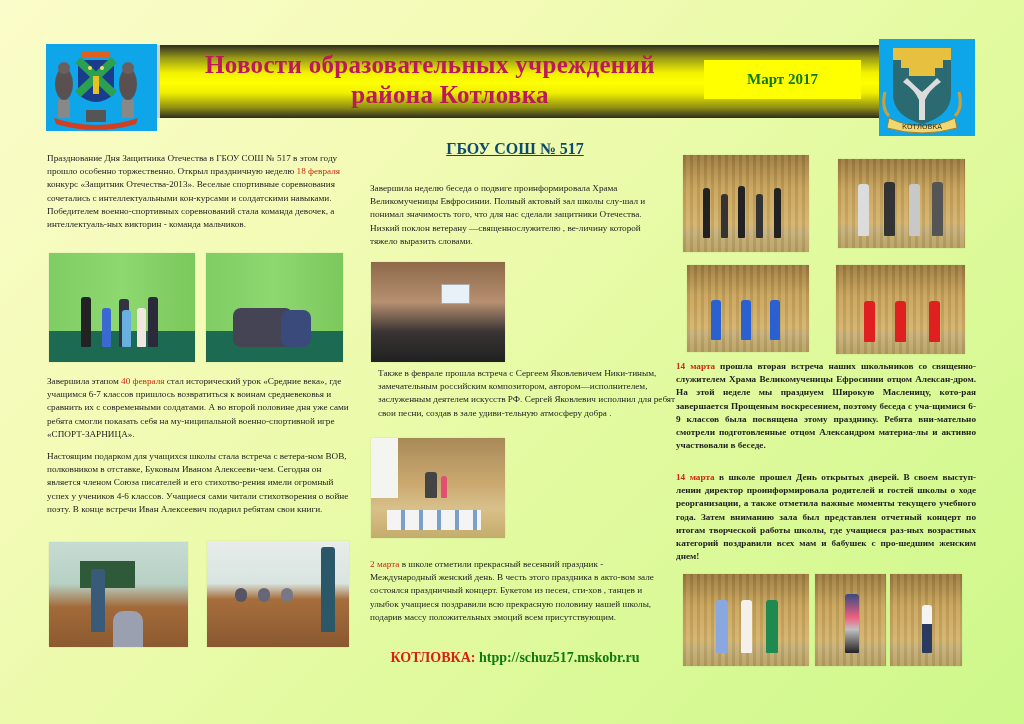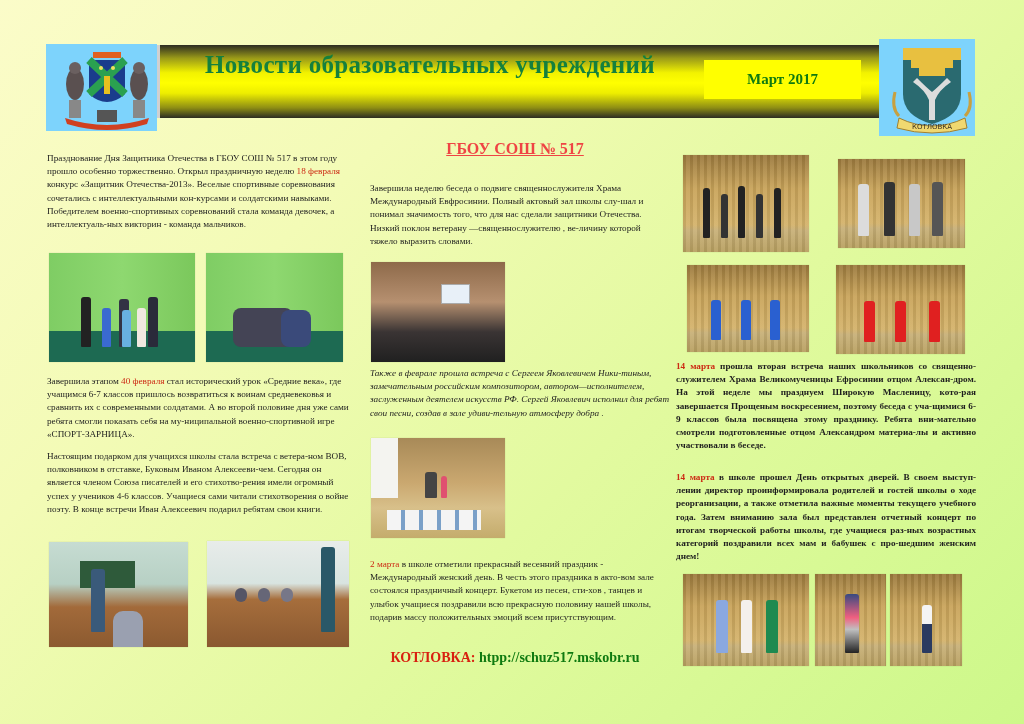--- a/index.html
+++ b/index.html
@@ -7,48 +7,48 @@
   body {
     position: relative;
     background: linear-gradient(135deg, #fbfcc9 0%, #f3fbb6 30%, #e2fa9f 60%, #cdf88a 100%);
     font-family: "Liberation Serif", "DejaVu Serif", serif;
     color: #1a1a1a;
   }
   .abs { position: absolute; }
 
   
   .emblem {
-    background: #7dd3fc;
-    display: flex; align-items: center; justify-content: flex-end;
+    background: #0ea5e9;
+    display: flex; align-items: center; justify-content: flex-start;
   }
   .title-bar {
     left: 157px; top: 45px; width: 728px; height: 73px;
     background: linear-gradient(180deg, #2c2c22 0%, #9a9a18 18%, #f2f200 38%, #ffff00 52%, #eeee00 66%, #8e8e14 86%, #2c2c22 100%);
     border-left: 3px solid #d0d0d0;
   }
   .title-text {
     left: 160px; top: 50px; width: 540px;
     text-align: center;
     font-weight: bold;
     font-size: 25px;
     line-height: 30px;
-    color: #15803d;
+    color: #be185d;
     letter-spacing: 0.3px;
   }
   .date-box {
     left: 704px; top: 60px; width: 157px; height: 39px;
     background: #ffff00;
     display: flex; align-items: center; justify-content: center;
     font-weight: bold; font-size: 15px; color: #0f7a10;
   }
 
   
   .school-title {
     left: 360px; top: 140px; width: 310px; text-align: center;
-    font-weight: bold; font-size: 16px; color: #ef4444;
+    font-weight: bold; font-size: 16px; color: #0c4a6e;
     text-decoration: underline;
   }
 
   .para {
     font-size: 9.2px;
     line-height: 13.2px;
     color: #1e1e1e;
     text-align: left;
   }
   .para.justify { text-align: justify; font-weight: bold; }
@@ -110,20 +110,21 @@
     <circle cx="56" cy="22" r="2" fill="#f0e060"></circle>
     <rect x="12" y="54" width="12" height="18" fill="#888"></rect>
     <rect x="76" y="54" width="12" height="18" fill="#888"></rect>
     <rect x="40" y="64" width="20" height="12" fill="#555"></rect>
   </svg>
 </div>
 
 <div class="abs title-bar"></div>
 <div class="abs title-text">
   <div>Новости образовательных учреждений</div>
+  <div style="padding-left:40px;">района Котловка</div>
 </div>
 <div class="abs date-box">Март 2017</div>
 
 <div class="abs emblem" style="left:879px;top:39px;width:96px;height:97px;">
   <svg width="86" height="92" viewBox="0 0 86 92">
     <path d="M14 6 H72 V52 Q72 74 43 82 Q14 74 14 52 Z" fill="#2a6a70"></path>
     <path d="M14 6 H72 V18 H64 V26 H56 V34 H30 V26 H22 V18 H14 Z" fill="#e8c040"></path>
     <path d="M24 40 Q36 48 40 58 L40 78 L46 78 L46 58 Q50 48 62 40 L58 36 Q48 46 43 50 Q38 46 28 36 Z" fill="#dcdcdc"></path>
     <path d="M6 50 Q2 66 10 74" stroke="#c8a040" stroke-width="3" fill="none"></path>
     <path d="M80 50 Q84 66 76 74" stroke="#c8a040" stroke-width="3" fill="none"></path>
@@ -162,27 +163,27 @@
   <div class="figure" style="left:30%;height:60%;background:#3a5a7a;width:14px;"></div>
   <div class="figure" style="left:46%;bottom:0;height:34%;background:#9aa0b0;width:30px;border-radius:10px 10px 0 0;"></div>
 </div>
 <div class="abs photo classroom" style="left:207px;top:541px;width:142px;height:106px;background:linear-gradient(180deg,#e8ecea 0%,#d8e4e0 40%,#a66e3c 55%,#8a5830 100%);">
   <div class="figure" style="left:80%;height:80%;background:#2a5868;width:14px;"></div>
   <div class="figure" style="left:20%;bottom:42%;height:14%;background:#556;width:12px;border-radius:6px;"></div>
   <div class="figure" style="left:36%;bottom:42%;height:14%;background:#667;width:12px;border-radius:6px;"></div>
   <div class="figure" style="left:52%;bottom:42%;height:14%;background:#778;width:12px;border-radius:6px;"></div>
 </div>
 
-<div class="abs para" style="left:370px;top:182px;width:300px;">Завершила неделю беседа о подвиге священнослужителя  Храма Международный Евфросинии. Полный актовый зал школы слу-шал и понимал значимость того, что для нас сделали защитники Отечества. Низкий поклон ветерану —священнослужителю , ве-личину которой тяжело выразить словами.</div>
+<div class="abs para" style="left:370px;top:182px;width:300px;">Завершила неделю беседа о подвиге проинформировала  Храма Великомученицы Евфросинии. Полный актовый зал школы слу-шал и понимал значимость того, что для нас сделали защитники Отечества. Низкий поклон ветерану —священнослужителю , ве-личину которой тяжело выразить словами.</div>
 
 <div class="abs photo hall" style="left:371px;top:262px;width:134px;height:100px;">
   <div style="position:absolute;left:52%;top:22%;width:22%;height:20%;background:#e8f0f8;border:1px solid #aaa;"></div>
 </div>
 
-<div class="abs para" style="left:370px;top:367px;width:300px;font-style:italic;">Также в феврале прошла встреча  с Сергеем Яковлевичем Ники-тиным, замечательным российским композитором, автором—исполнителем,  заслуженным деятелем  искусств РФ.  Сергей Яковлевич исполнил для ребят свои песни, создав в зале удиви-тельную атмосферу добра .</div>
+<div class="abs para" style="left:378px;top:367px;width:300px;">Также в феврале прошла встреча  с Сергеем Яковлевичем Ники-тиным, замечательным российским композитором, автором—исполнителем,  заслуженным деятелем  искусств РФ.  Сергей Яковлевич исполнил для ребят свои песни, создав в зале удиви-тельную атмосферу добра .</div>
 
 <div class="abs photo stage" style="left:371px;top:438px;width:134px;height:100px;">
   <div style="position:absolute;left:0;top:0;width:20%;height:60%;background:#f4f4f0;"></div>
   <div class="figure" style="left:40%;bottom:40%;height:26%;background:#444;width:12px;"></div>
   <div class="figure" style="left:52%;bottom:40%;height:22%;background:#e05070;width:6px;"></div>
   <div style="position:absolute;left:12%;bottom:8%;width:70%;height:20%;background:repeating-linear-gradient(90deg,#f4f4f4 0 14px,#7aa0c8 14px 18px);"></div>
 </div>
 
 <div class="abs para" style="left:370px;top:558px;width:300px;">
   <span class="red">2 марта</span><span>  в школе   отметили прекрасный весенний праздник  - Международный женский день. В честь этого праздника в акто-вом зале состоялся праздничный концерт. Букетом из песен, сти-хов , танцев и улыбок  учащиеся поздравили всю прекрасную половину нашей школы, подарив массу положительных эмоций всем присутствующим.</span>

